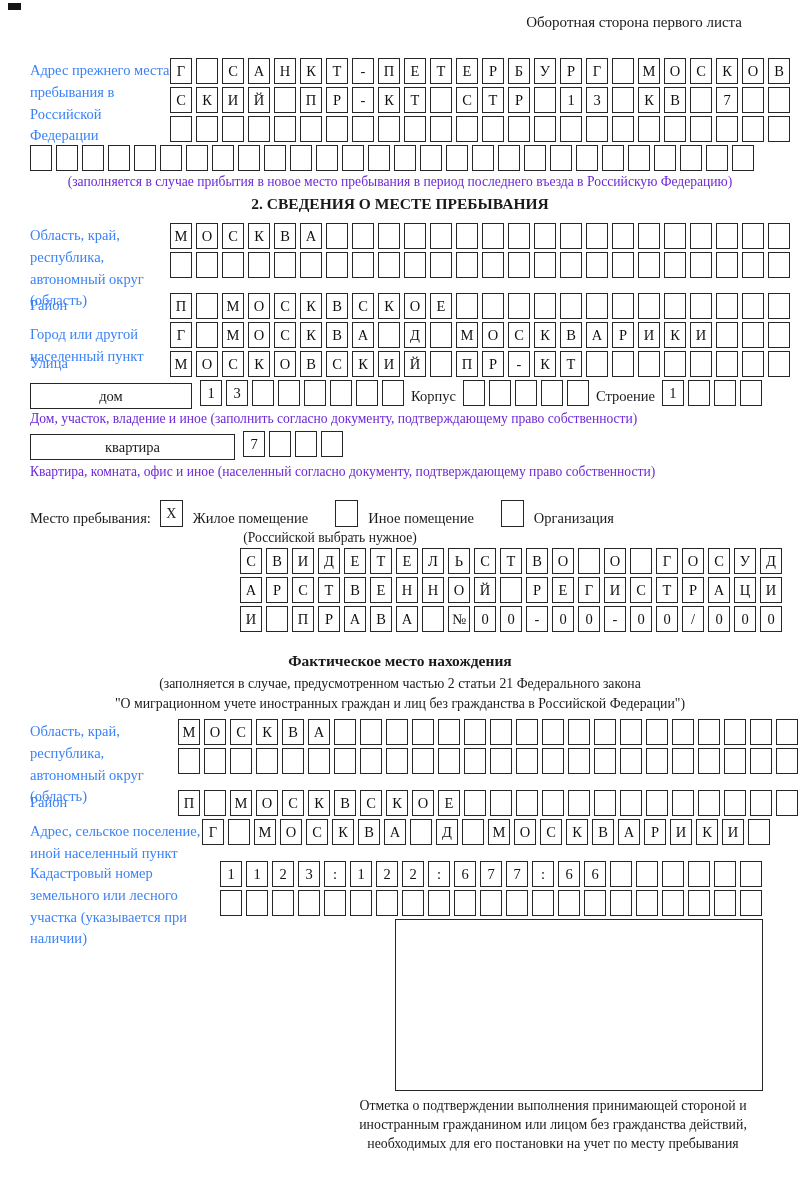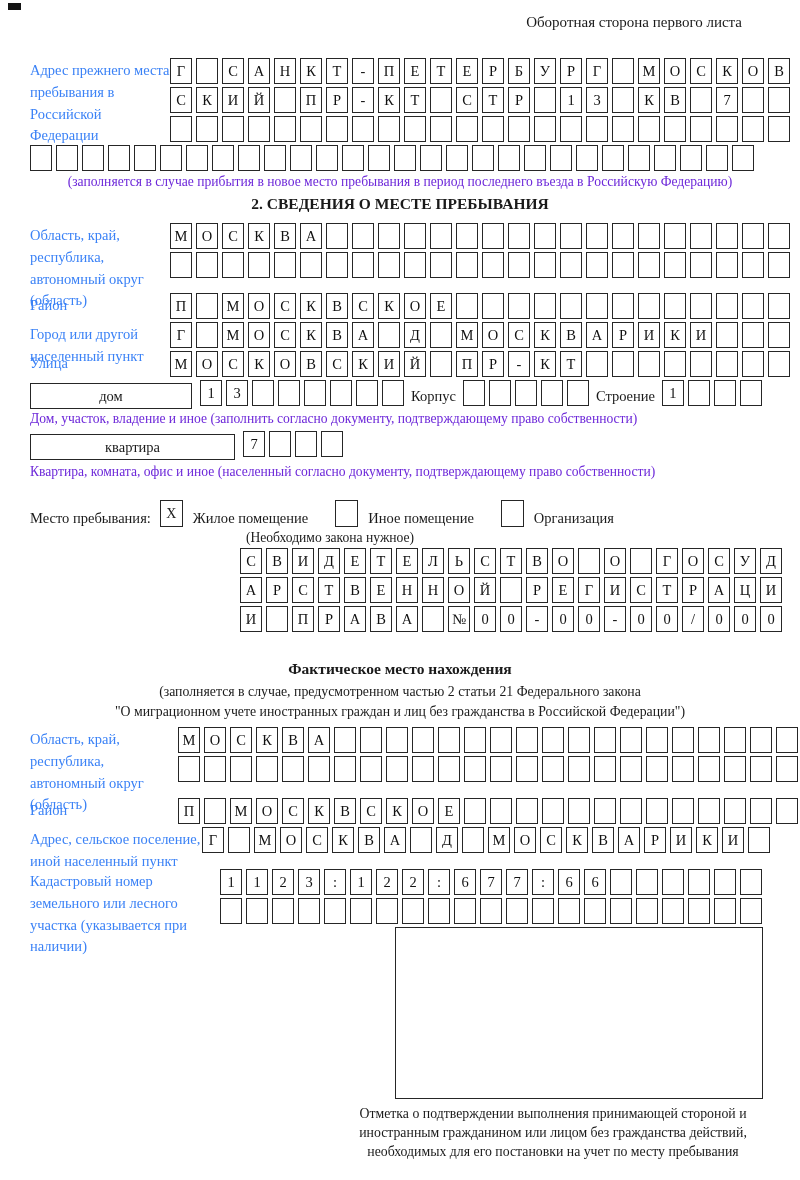--- a/index.html
+++ b/index.html
@@ -38,21 +38,21 @@
     font-size:14.5px; color:#111; background:#fff;
   }
 
   .note { font-size:13.6px; color:#6d28d9; }
   .center { text-align:center; }
   .h2 { text-align:center; font-size:15.5px; font-weight:bold; margin-top:5px; margin-bottom:10px; }
   .h3 { text-align:center; font-size:15.5px; font-weight:bold; }
 
   .mt-header { margin-top:27px; }
   .mt15 { margin-top:15px; } .mt16 { margin-top:16px; } .mt6 { margin-top:6px; }
-  .mt4 { margin-top:4px; } .mt2 { margin-top:2px; } .mt20 { margin-top:28px; }
+  .mt4 { margin-top:4px; } .mt2 { margin-top:2px; } .mt20 { margin-top:20px; }
 
   .inline-row { display:flex; align-items:flex-end; }
   .widebox {
     flex:none; height:26px; border:1.6px solid #262626;
     display:flex; align-items:center; justify-content:center;
     font-size:14.5px;
   }
   .wb-dom { width:162px; margin-right:8px; }
   .wb-kv { width:205px; margin-right:8px; }
   .inl-label { font-size:14.5px; line-height:26px; margin:0 7px 0 7px; flex:none; }
@@ -396,21 +396,21 @@
 
   <div class="stay-row">
     <span class="stay-label">Место пребывания:</span>
     <span class="checkbox">X</span>
     <span class="stay-opt">Жилое помещение</span>
     <span class="checkbox"></span>
     <span class="stay-opt">Иное помещение</span>
     <span class="checkbox"></span>
     <span class="stay-opt">Организация</span>
   </div>
-  <div class="stay-note">(Необходимо закона нужное)</div>
+  <div class="stay-note">(Российской выбрать нужное)</div>
 
   <div class="frow mt2">
     <div class="ml210">
       <div class="cellrow">
           <span class="cell">С</span>
           <span class="cell">В</span>
           <span class="cell">И</span>
           <span class="cell">Д</span>
           <span class="cell">Е</span>
           <span class="cell">Т</span>

